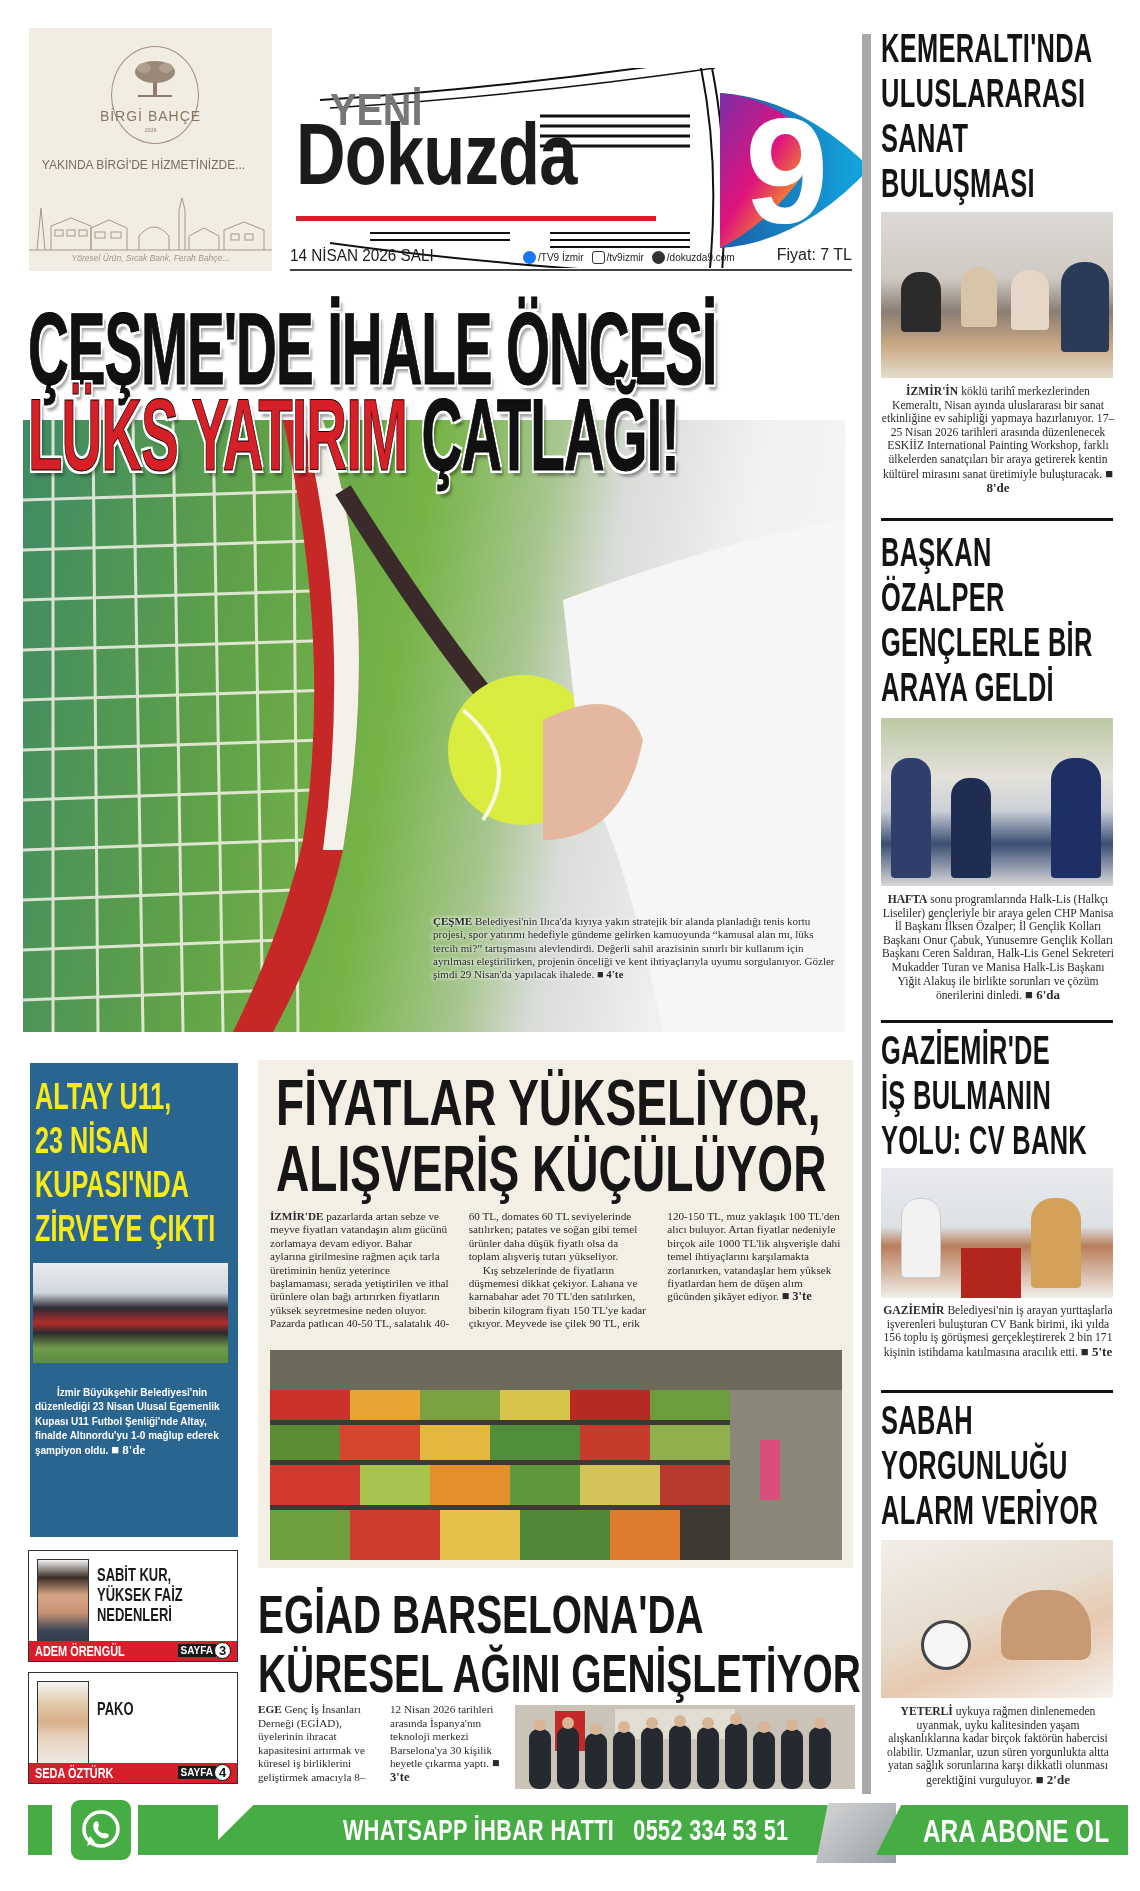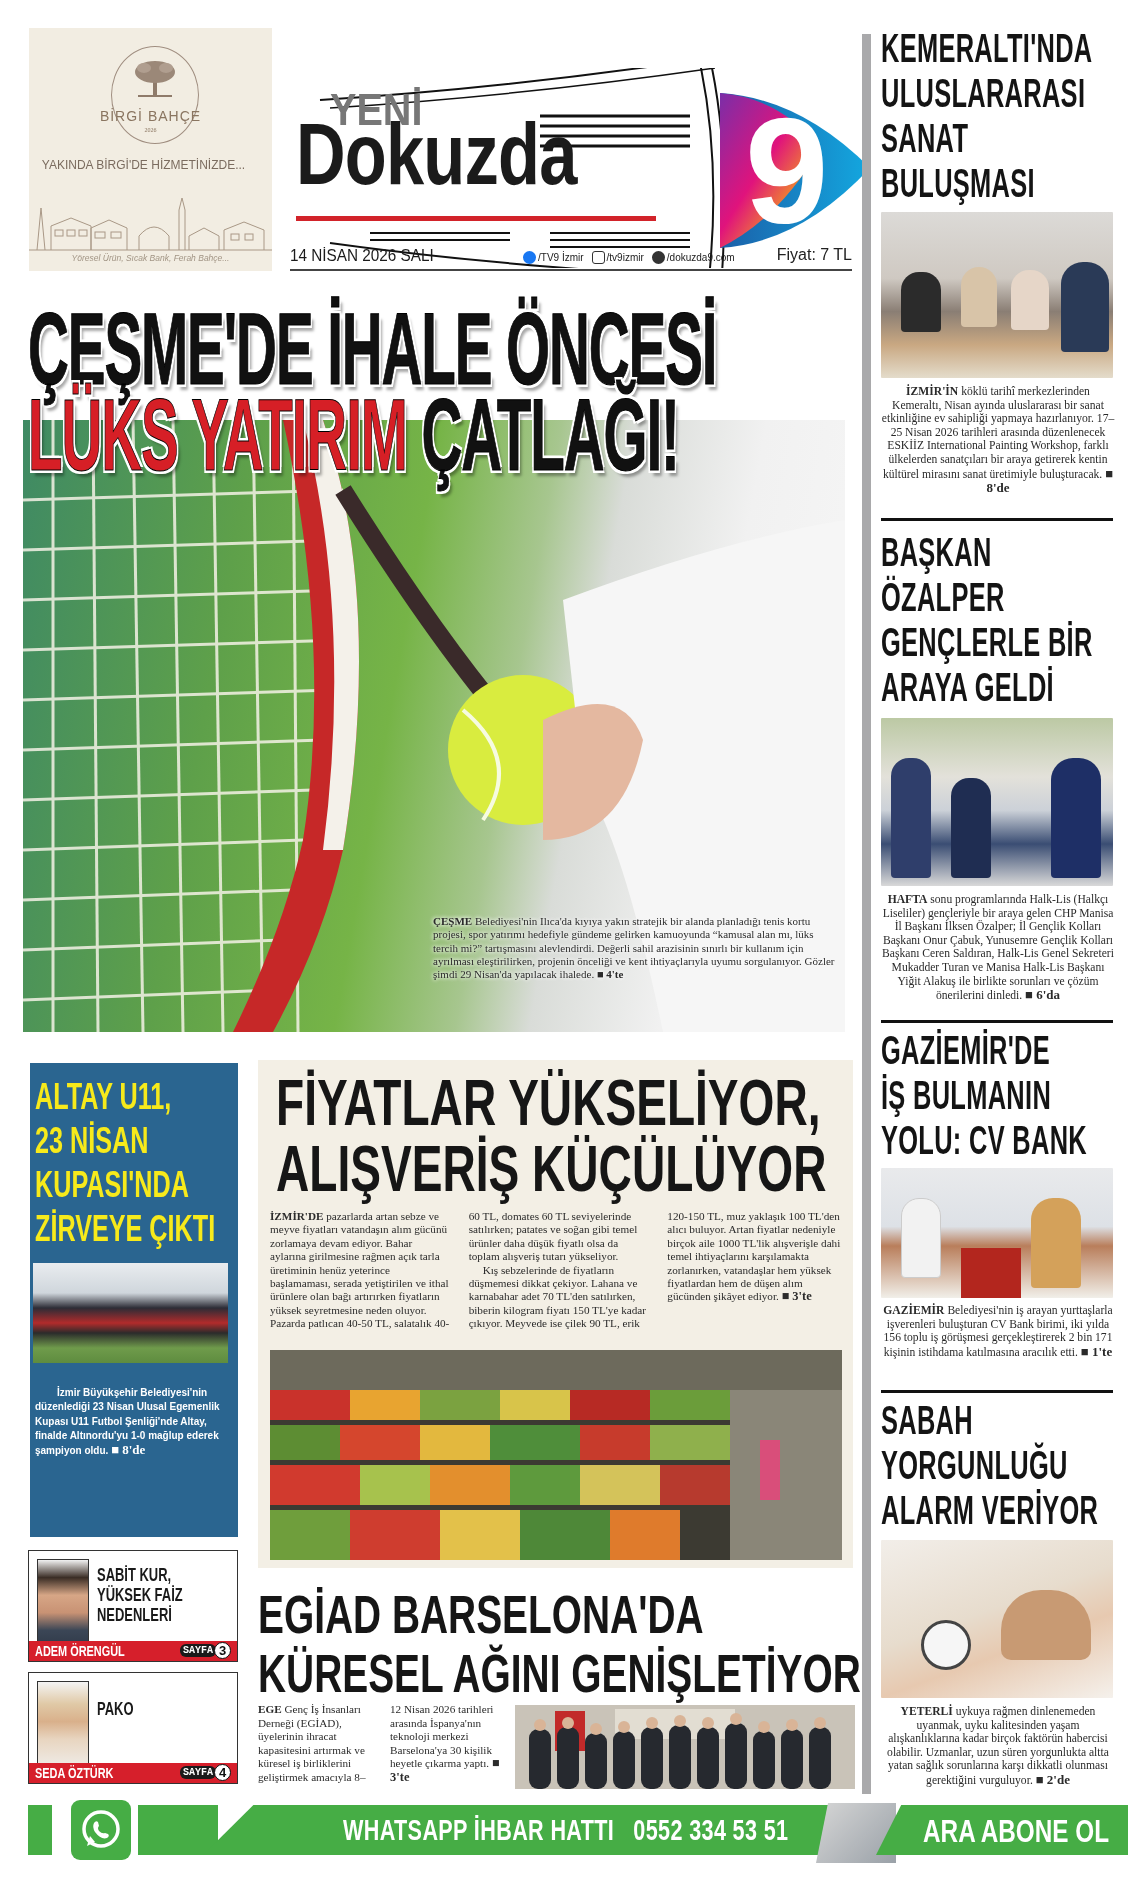--- a/index.html
+++ b/index.html
@@ -54,21 +54,21 @@
   .altay .photo { position: absolute; left: 3px; top: 200px; width: 195px; height: 100px; }
   .altay .txt { position: absolute; left: 5px; top: 323px; width: 200px; font-family: "Liberation Sans", sans-serif; font-weight: 700; font-size: 10px; line-height: 14.3px; color: #fff; }
 
   
   .col-box { left: 28px; width: 210px; height: 112px; border: 1.5px solid #333; background: #fff; }
   .col-box .ph { position: absolute; left: 8px; top: 8px; width: 52px; height: 90px; border: 1px solid #333; }
   .col-box .ct { position: absolute; left: 68px; top: 14px; font-family: "Liberation Sans", sans-serif; font-weight: 700; font-size: 18px; line-height: 20px; color: #1a1a1a; transform: scaleX(0.72); transform-origin: left top; white-space: nowrap; }
   .col-box .bar { position: absolute; left: 0; bottom: 0; width: 100%; height: 20px; background: #d61f2b; }
   .col-box .nm { position: absolute; left: 6px; bottom: 2px; font-family: "Liberation Sans", sans-serif; font-weight: 700; font-size: 14px; color: #fff; transform: scaleX(0.78); transform-origin: left bottom; white-space: nowrap; }
   .col-box .pg { position: absolute; right: 6px; bottom: 2px; display: flex; align-items: center; }
-  .col-box .pg .sayfa { background: #1a1a1a; color: #fff; font-family: Liberation Mono, monospace; font-weight: 700; font-size: 10px; padding: 1px 3px; border-radius: 6px; }
+  .col-box .pg .sayfa { background: #1a1a1a; color: #fff; font-family: Liberation Sans, sans-serif; font-weight: 700; font-size: 10px; padding: 1px 3px; }
   .col-box .pg .num { background: #fff; color: #111; border-radius: 50%; width: 17px; height: 17px; display: inline-flex; align-items: center; justify-content: center; font-family: "Liberation Sans", sans-serif; font-weight: 700; font-size: 13px; margin-left: -2px; border: 1px solid #111; }
 
   
   .prices { left: 258px; top: 1060px; width: 595px; height: 508px; background: #f3efe5; padding-left: 36px; }
   .prices .ttl { position: absolute; left: 18px; top: 10px; font-family: "Liberation Sans", sans-serif; font-weight: 700; font-size: 64px; line-height: 66px; color: #161616; transform: scaleX(0.72); transform-origin: left top; white-space: nowrap; }
   .prices .cols { position: absolute; left: 12px; top: 150px; width: 578px; display: grid; grid-template-columns: 1fr 1fr 1fr; column-gap: 18px; font-size: 11.2px; line-height: 13.4px; color: #2b2b2b; font-family: Liberation Serif, serif; }
   .prices .cols p { text-indent: 0; }
   .prices .cols p + p { text-indent: 14px; }
   .prices .market { position: absolute; left: 12px; top: 290px; width: 572px; height: 210px; }
 
@@ -218,21 +218,21 @@
   <div>GAZİEMİR'DE</div>
   <div>İŞ BULMANIN</div>
   <div>YOLU: CV BANK</div>
 </div>
 <div class="rimg" style="top:1168px; height:130px; background:linear-gradient(180deg,#e9eaec 0%,#dde1e6 45%,#b97e5b 60%,#f1efe9 100%);">
   <div class="abs" style="left:20px; top:30px; width:40px; height:80px; background:#f2f2f2; border-radius:18px 18px 4px 4px; border:1px solid #ccc;"></div>
   <div class="abs" style="left:80px; top:80px; width:60px; height:50px; background:#b3261e;"></div>
   <div class="abs" style="left:150px; top:30px; width:50px; height:90px; background:#d4a15a; border-radius:22px 22px 4px 4px;"></div>
 </div>
 <div class="rtext" style="top:1304px;">
-  <b>GAZİEMİR</b><span> Belediyesi'nin iş arayan yurttaşlarla işverenleri buluşturan CV Bank birimi, iki yılda 156 toplu iş görüşmesi gerçekleştirerek 2 bin 171 kişinin istihdama katılmasına aracılık etti. </span><span class="ref">■ 1'te</span>
+  <b>GAZİEMİR</b><span> Belediyesi'nin iş arayan yurttaşlarla işverenleri buluşturan CV Bank birimi, iki yılda 156 toplu iş görüşmesi gerçekleştirerek 2 bin 171 kişinin istihdama katılmasına aracılık etti. </span><span class="ref">■ 5'te</span>
 </div>
 <div class="rrule" style="top:1390px;"></div>
 
 <div class="rhead" style="top:1398px;">
   <div>SABAH</div>
   <div>YORGUNLUĞU</div>
   <div>ALARM VERİYOR</div>
 </div>
 <div class="rimg" style="top:1540px; height:158px; background:linear-gradient(160deg,#f2eee9 0%,#e7dccd 45%,#e7c9b0 65%,#f5f1ec 100%);">
   <div class="abs" style="left:40px; top:80px; width:50px; height:50px; border-radius:50%; background:#f6f6f6; border:3px solid #444;"></div>

